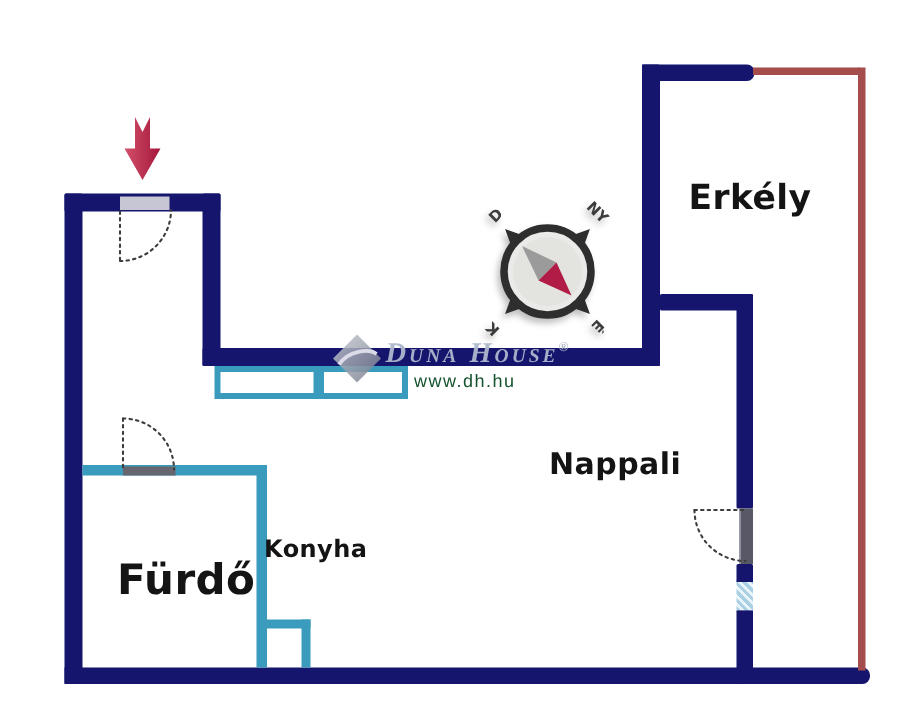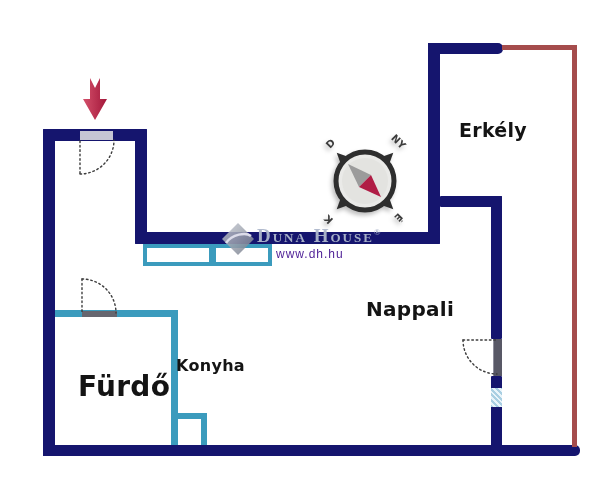--- a/index.html
+++ b/index.html
@@ -19,24 +19,24 @@
   .overlay{position:absolute;left:0;top:0;z-index:5;}
   .arc{fill:none;stroke:#3c3c3c;stroke-width:1.4;stroke-dasharray:1.6 2.8;stroke-linecap:round;}
   .compass-pt{fill:var(--ring,#2e2e2e);}
   .compass-face{fill:#eaeae8;stroke:var(--ring,#2e2e2e);stroke-width:5;}
   .compass-face-inner{fill:#e3e3e0;}
   .needle-gray{fill:var(--needle-gray,#9b9b9b);}
   .needle-red{fill:var(--needle,#b01c45);}
   .compass-label{font:bold 10px "DejaVu Sans",sans-serif;fill:#3c3c3c;text-anchor:middle;}
   .wm-brand{position:absolute;left:257px;top:225px;z-index:6;font-family:"Liberation Serif",serif;
             font-variant:small-caps;font-weight:bold;font-size:19px;letter-spacing:2px;
-            color:#aeb8cc;opacity:.95;white-space:nowrap;}
+            color:#aeb8cc;opacity:.95;white-space:nowrap;font-style:italic;}
   .wm-brand sup{font-size:9px;letter-spacing:0;}
   .wm-url{position:absolute;left:276px;top:247px;z-index:6;font-family:"Liberation Sans",sans-serif;
-          font-size:12px;letter-spacing:1px;color:#4c1d95;white-space:nowrap;}
+          font-size:12px;letter-spacing:1px;color:#14532d;white-space:nowrap;}
   .z2{z-index:2;} .z3{z-index:3;} .z7{z-index:7;}
 </style>
 </head>
 <body>
 
 <div class="stage">
 
   <div class="w" style="left:43px;top:129px;width:12px;height:327px"></div>
   <div class="w cap" style="left:43px;top:445px;width:537px;height:11px"></div>
   <div class="w" style="left:43px;top:129px;width:104px;height:12px"></div>
@@ -112,21 +112,21 @@
     <g>
       <polygon points="95,120 83,99 90,99 90,78 95,88 100,78 100,99 107,99" fill="url(#agrad)"></polygon>
     </g>
 
     <g opacity="0.85">
       <polygon points="238,223 254,239 238,255 222,239" fill="url(#dgrad)"></polygon>
       <path d="M226,243 C232,234 246,232 251,236" stroke="#ffffff" stroke-width="2.5" fill="none"></path>
     </g>
   </svg>
 
-  <div class="room-label" style="left:459px;top:119px;font-size:19px">Erkély</div>
+  <div class="room-label" style="left:459px;top:119px;font-size:23px">Erkély</div>
   <div class="room-label" style="left:366px;top:297px;font-size:20px">Nappali</div>
   <div class="room-label" style="left:176px;top:356px;font-size:16px">Konyha</div>
   <div class="room-label" style="left:78px;top:370px;font-size:28px">Fürdő</div>
 
   <div class="wm-brand z7"><span>Duna House</span><sup>®</sup></div>
   <div class="wm-url z7">www.dh.hu</div>
 
 </div>
 
 </body></html>

